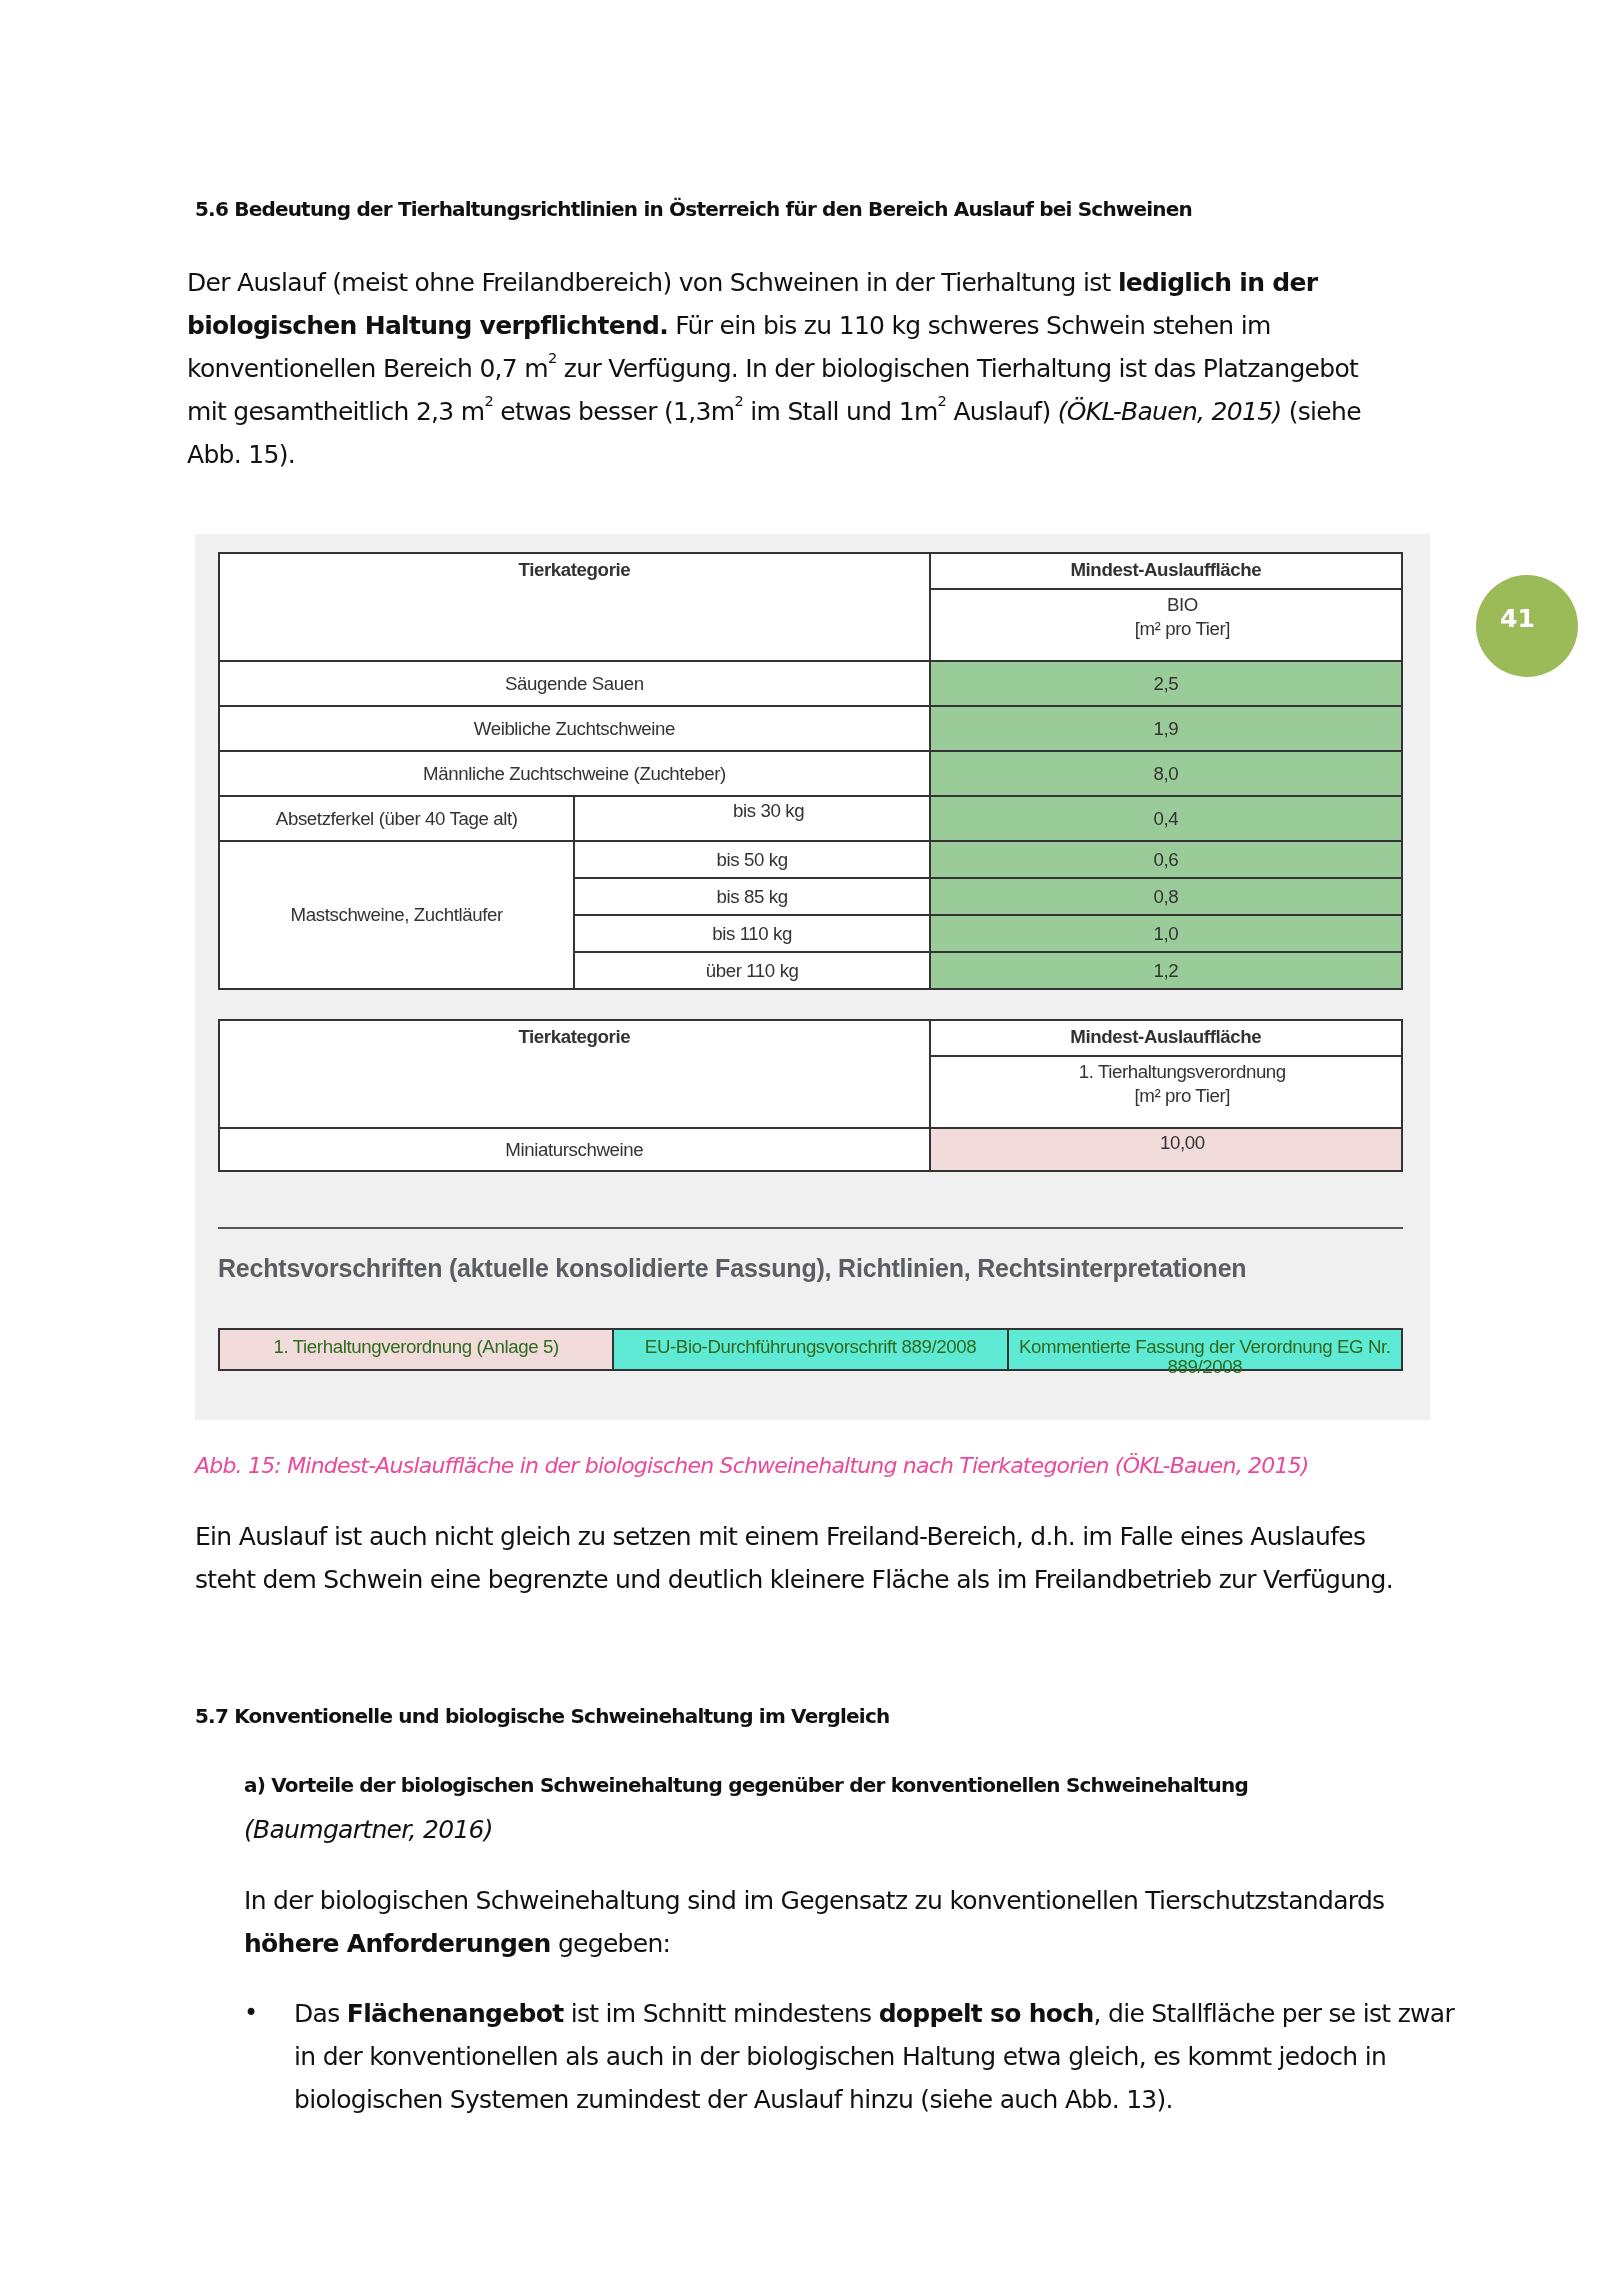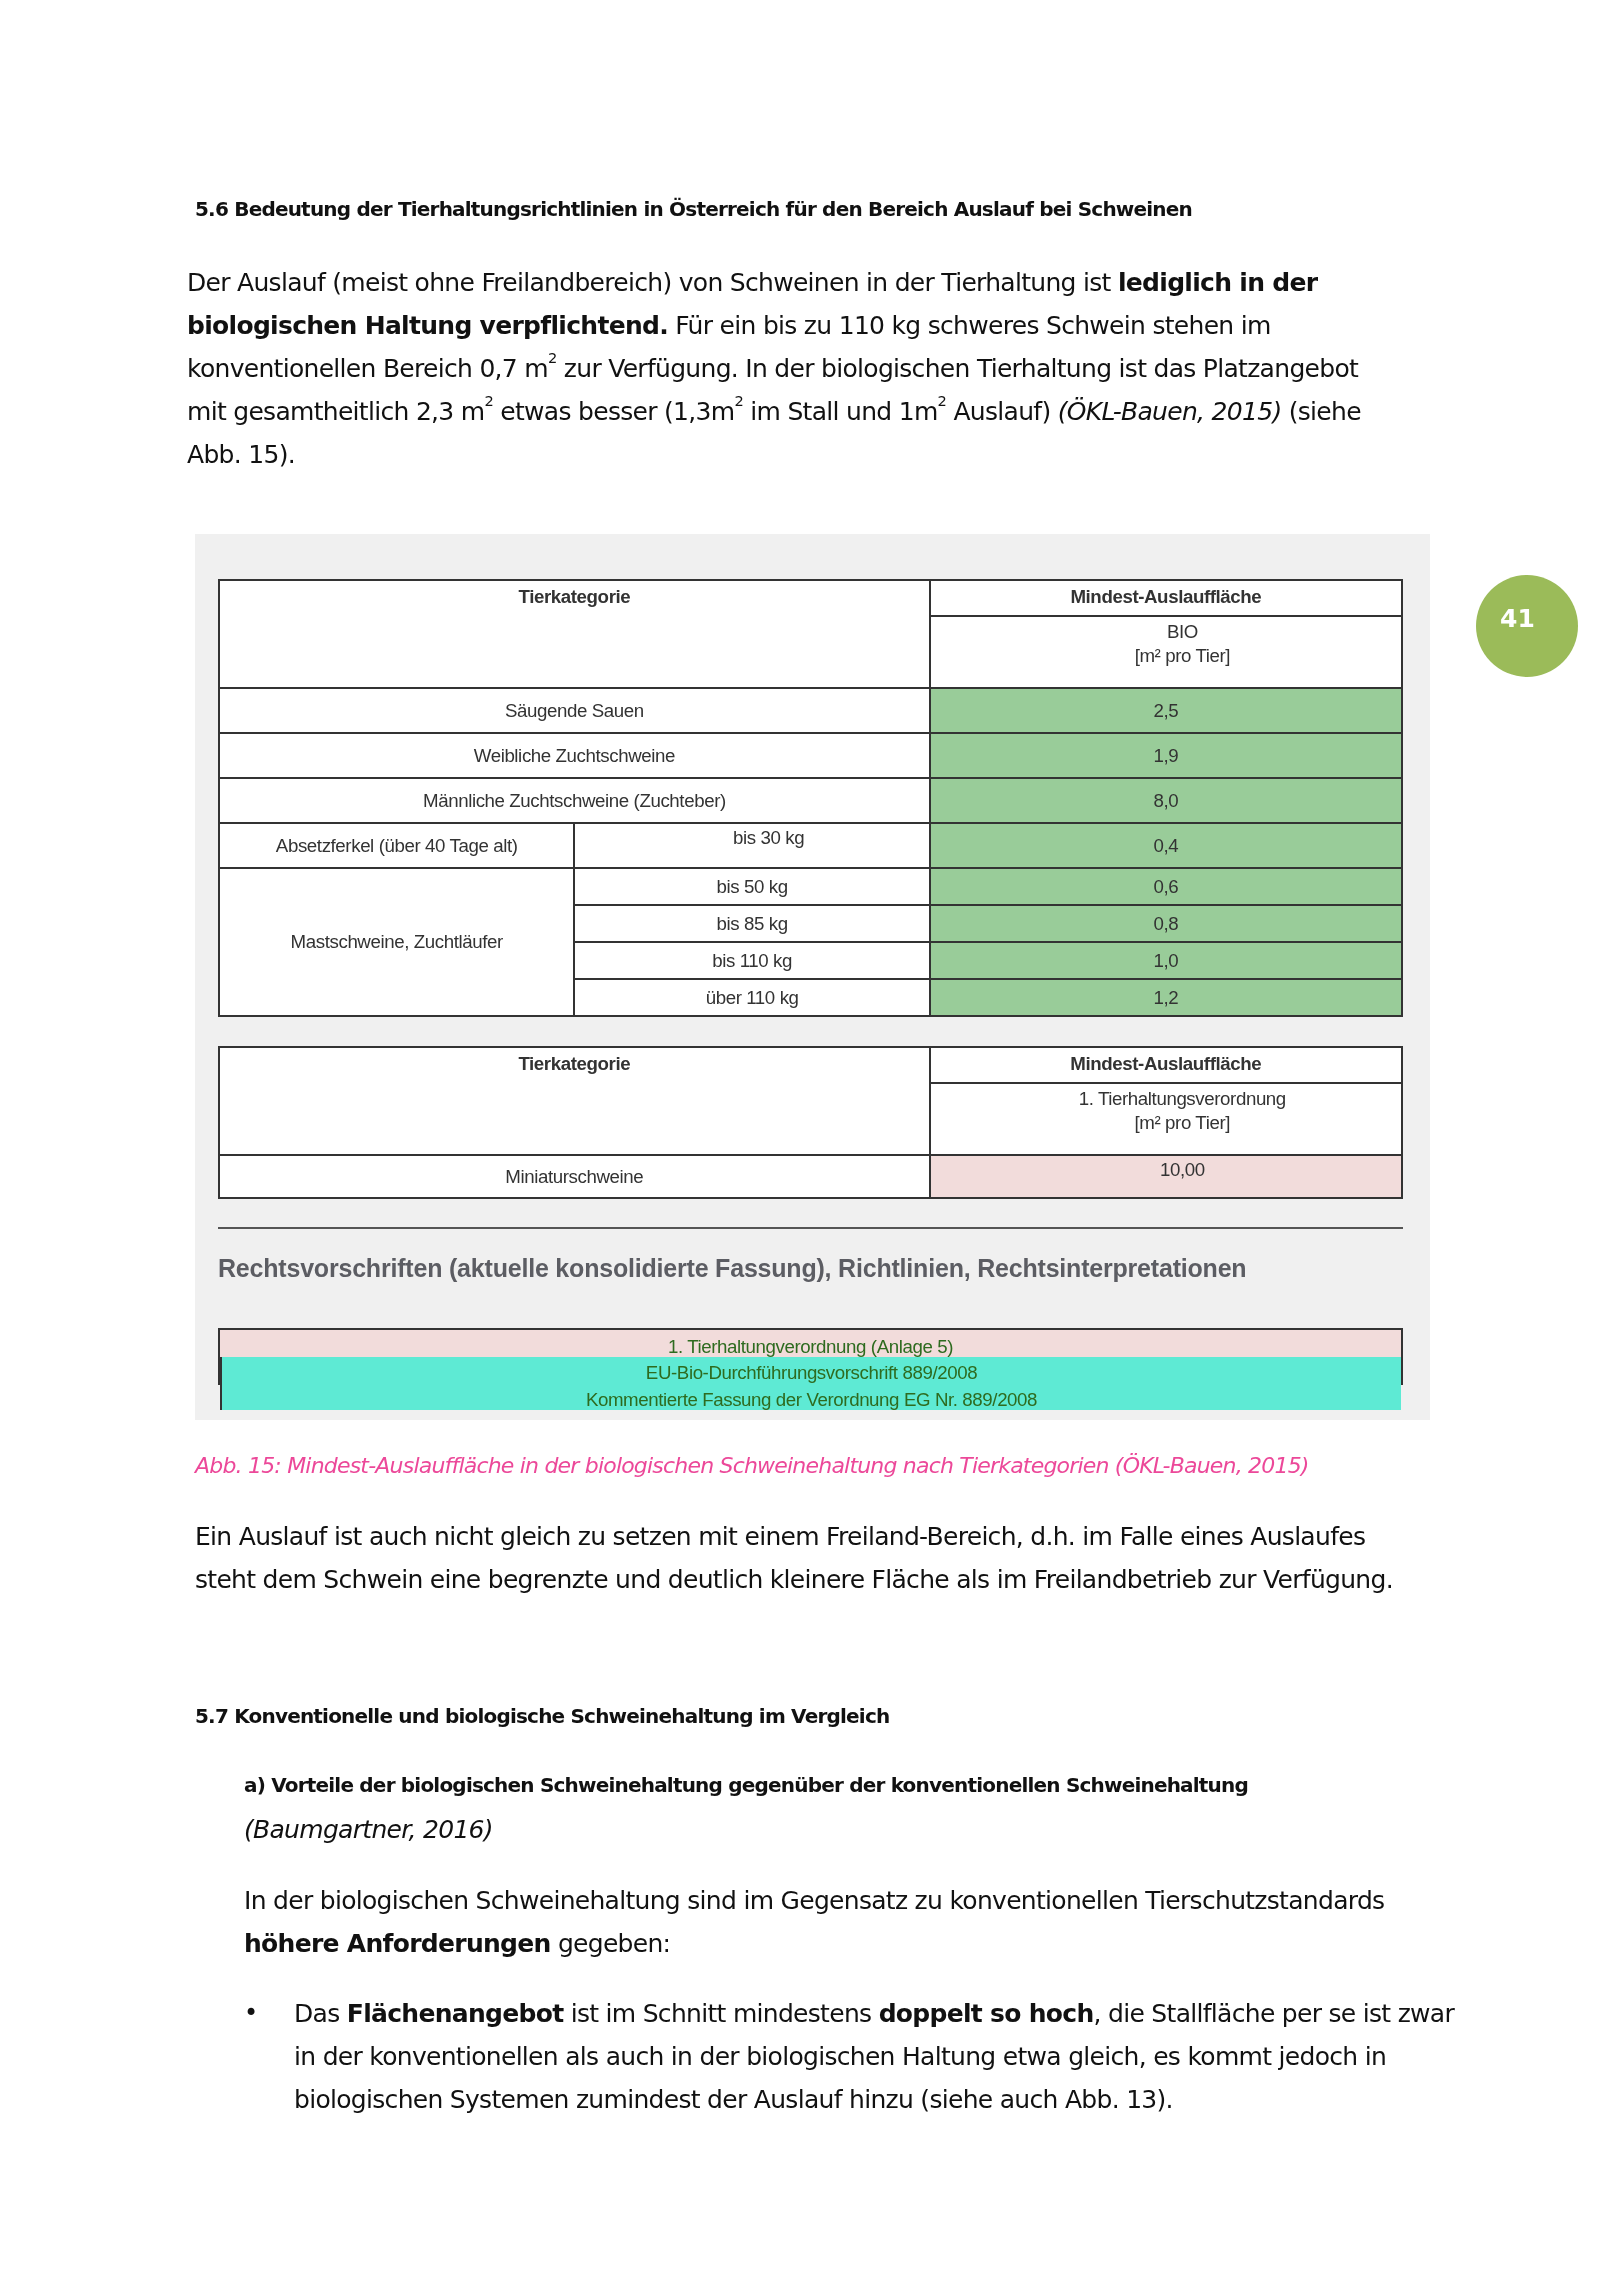--- a/index.html
+++ b/index.html
@@ -11,32 +11,32 @@
   .line { white-space:nowrap; display:block; height:43px; }
   b { font-weight:bold; }
   i { font-style:italic; }
   sup { font-size:14.6px; vertical-align:top; line-height:16px; position:relative; top:3.2px; }
 
   #page-number { left:1476px; top:575px; width:102px; height:102px; border-radius:50%; background:#9bbb59; }
   #page-number span { position:absolute; left:24px; top:29px; color:#fff; font-family:"DejaVu Sans", sans-serif; font-weight:bold; font-size:25px; }
 
   #figure-panel { left:195px; top:534px; width:1235px; height:886px; background:#f0f0f0; }
 
-  table.reg { position:absolute; border-collapse:collapse; font-family:"Liberation Sans", sans-serif; font-size:18.7px; color:#333; letter-spacing:-0.4px;margin-top:27px; }
+  table.reg { position:absolute; border-collapse:collapse; font-family:"Liberation Sans", sans-serif; font-size:18.7px; color:#333; letter-spacing:-0.4px; }
   table.reg td { border:2.4px solid #333; text-align:center; vertical-align:middle; padding:0; background:#fff; }
   table.reg td.green { background:#99cc99; }
   table.reg td.pink { background:#f2dcdb; }
   table.reg td.hdr { font-weight:bold; vertical-align:top; padding-top:4.9px; }
   table.reg td.top { vertical-align:top; padding-top:3.2px;padding-left:33px; }
   table.reg .sub { line-height:24px; }
 
   #legal-separator { left:218px; top:1227px; width:1185px; height:2.4px; background:#555; }
   #legal-heading { left:218px; top:1254px; font-family:"Liberation Sans", sans-serif; font-weight:bold; font-size:25px; color:#5c5d63; white-space:nowrap; letter-spacing:-0.2px; }
 
-  #legal-links { position:absolute; left:218px; top:1328px; width:1185px; height:57px; display:flex; border:2.4px solid #333; box-sizing:border-box;flex-direction:column; }
+  #legal-links { position:absolute; left:218px; top:1328px; width:1185px; height:43px; display:flex; border:2.4px solid #333; box-sizing:border-box; }
   #legal-links .lnk { flex:1; text-align:center; font-family:"Liberation Sans", sans-serif; font-size:18.7px; line-height:20px; color:#2e6b1f; padding-top:6.5px; box-sizing:border-box; letter-spacing:-0.4px; }
   #legal-links .lnk + .lnk { border-left:2.4px solid #333; }
   .lnk.pink { background:#f2dcdb; }
   .lnk.green { background:#5eead4; }
 
   #caption { left:195px; top:1453px; font-family:"DejaVu Sans", sans-serif; font-style:italic; font-size:22px; color:#ec4899; white-space:nowrap; letter-spacing:-0.8px; }
   .bullet-dot { font-size:24px; }
 </style>
 </head>
 <body>

